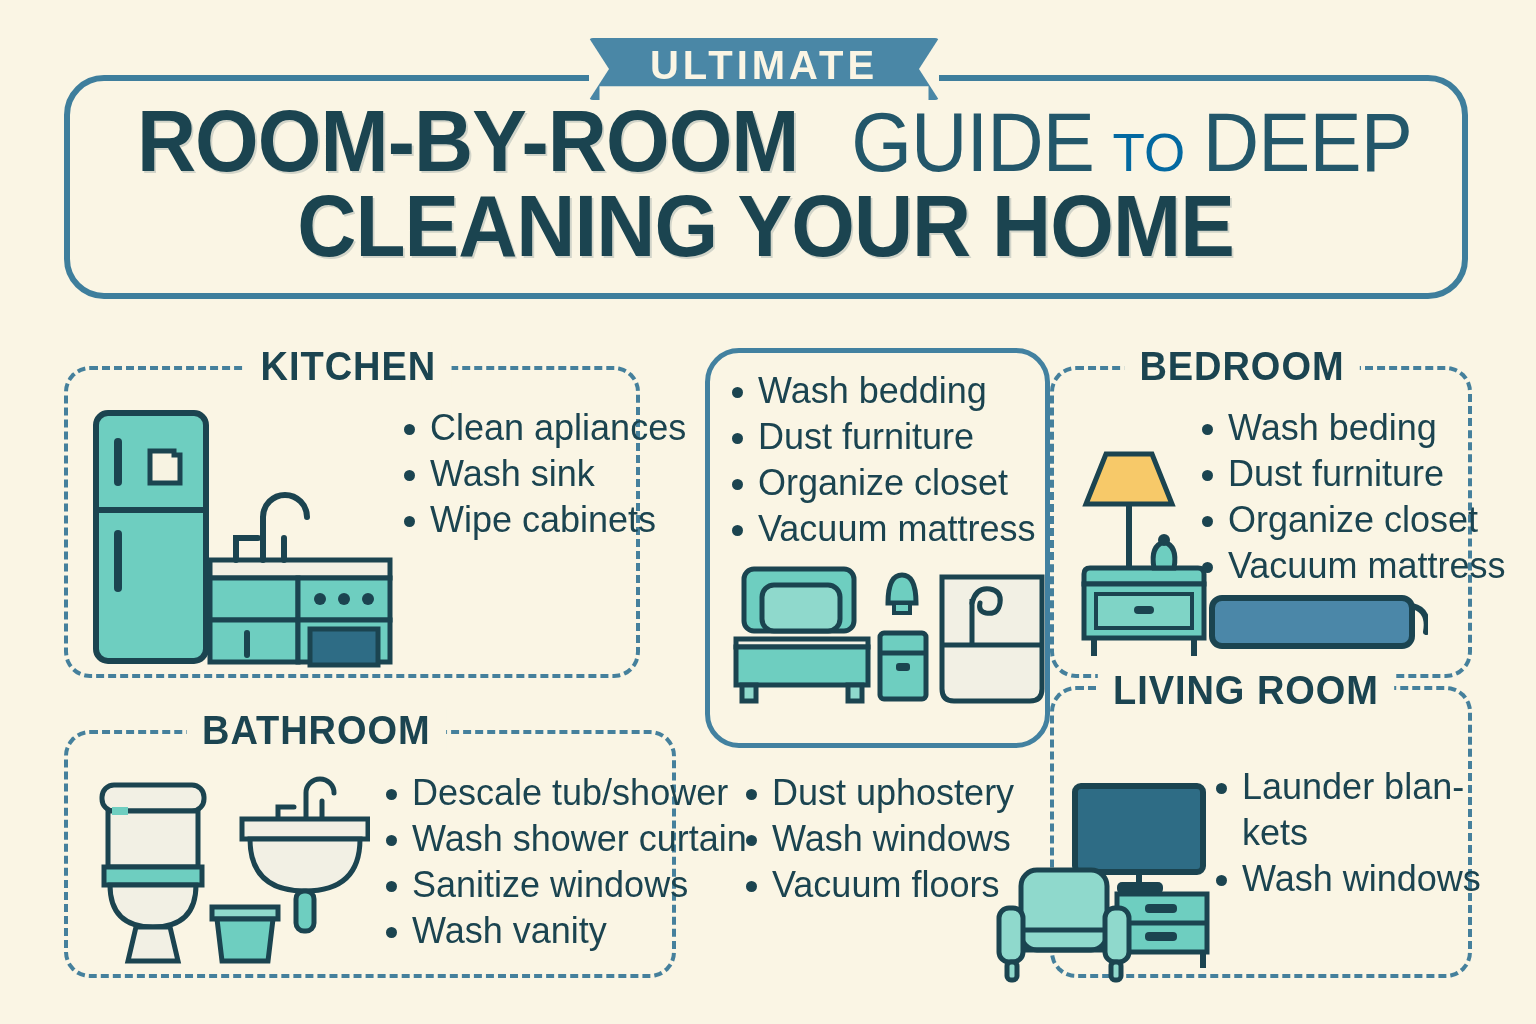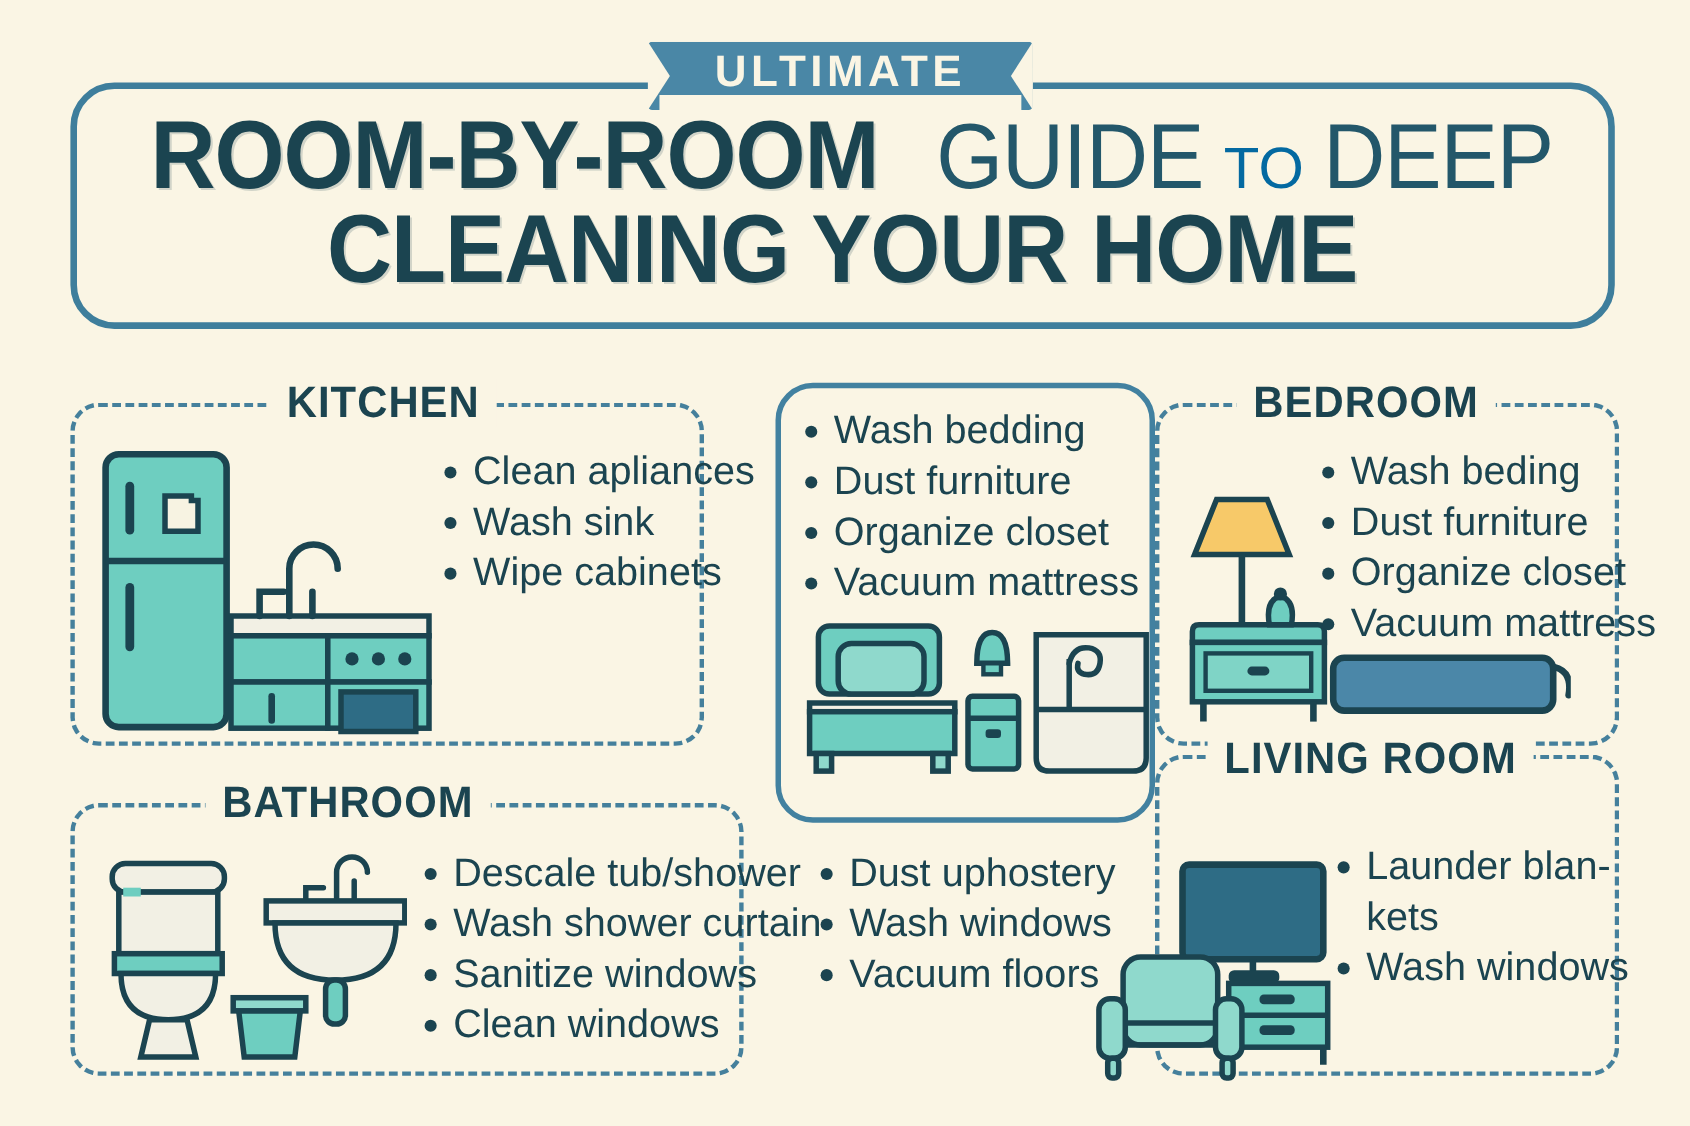--- a/index.html
+++ b/index.html
@@ -290,21 +290,21 @@
       <rect x="152" y="44" width="126" height="20" fill="#F2F0E4" stroke="#1B4450" stroke-width="5"></rect>
       <path d="M160 64 h110 q0 52 -55 52 q-55 0 -55 -52 z" fill="#F2F0E4" stroke="#1B4450" stroke-width="5"></path>
       <rect x="206" y="116" width="18" height="40" rx="8" fill="#6ECEC0" stroke="#1B4450" stroke-width="5"></rect>
     </g>
   </svg>
 
   <ul class="tasks" style="left:382px; top:770px; width:350px;">
     <li>Descale tub/shower</li>
     <li>Wash shower curtain</li>
     <li>Sanitize windows</li>
-    <li>Clean windows</li>
+    <li>Wash vanity</li>
   </ul>
 
   <ul class="tasks" style="left:742px; top:770px; width:300px;">
     <li>Dust uphostery</li>
     <li>Wash windows</li>
     <li>Vacuum floors</li>
   </ul>
 
   <div class="panel-dashed" style="left:1050px; top:686px; width:422px; height:292px;"></div>
   <div class="panel-title" style="left:1090px; top:668px;">LIVING ROOM</div>

